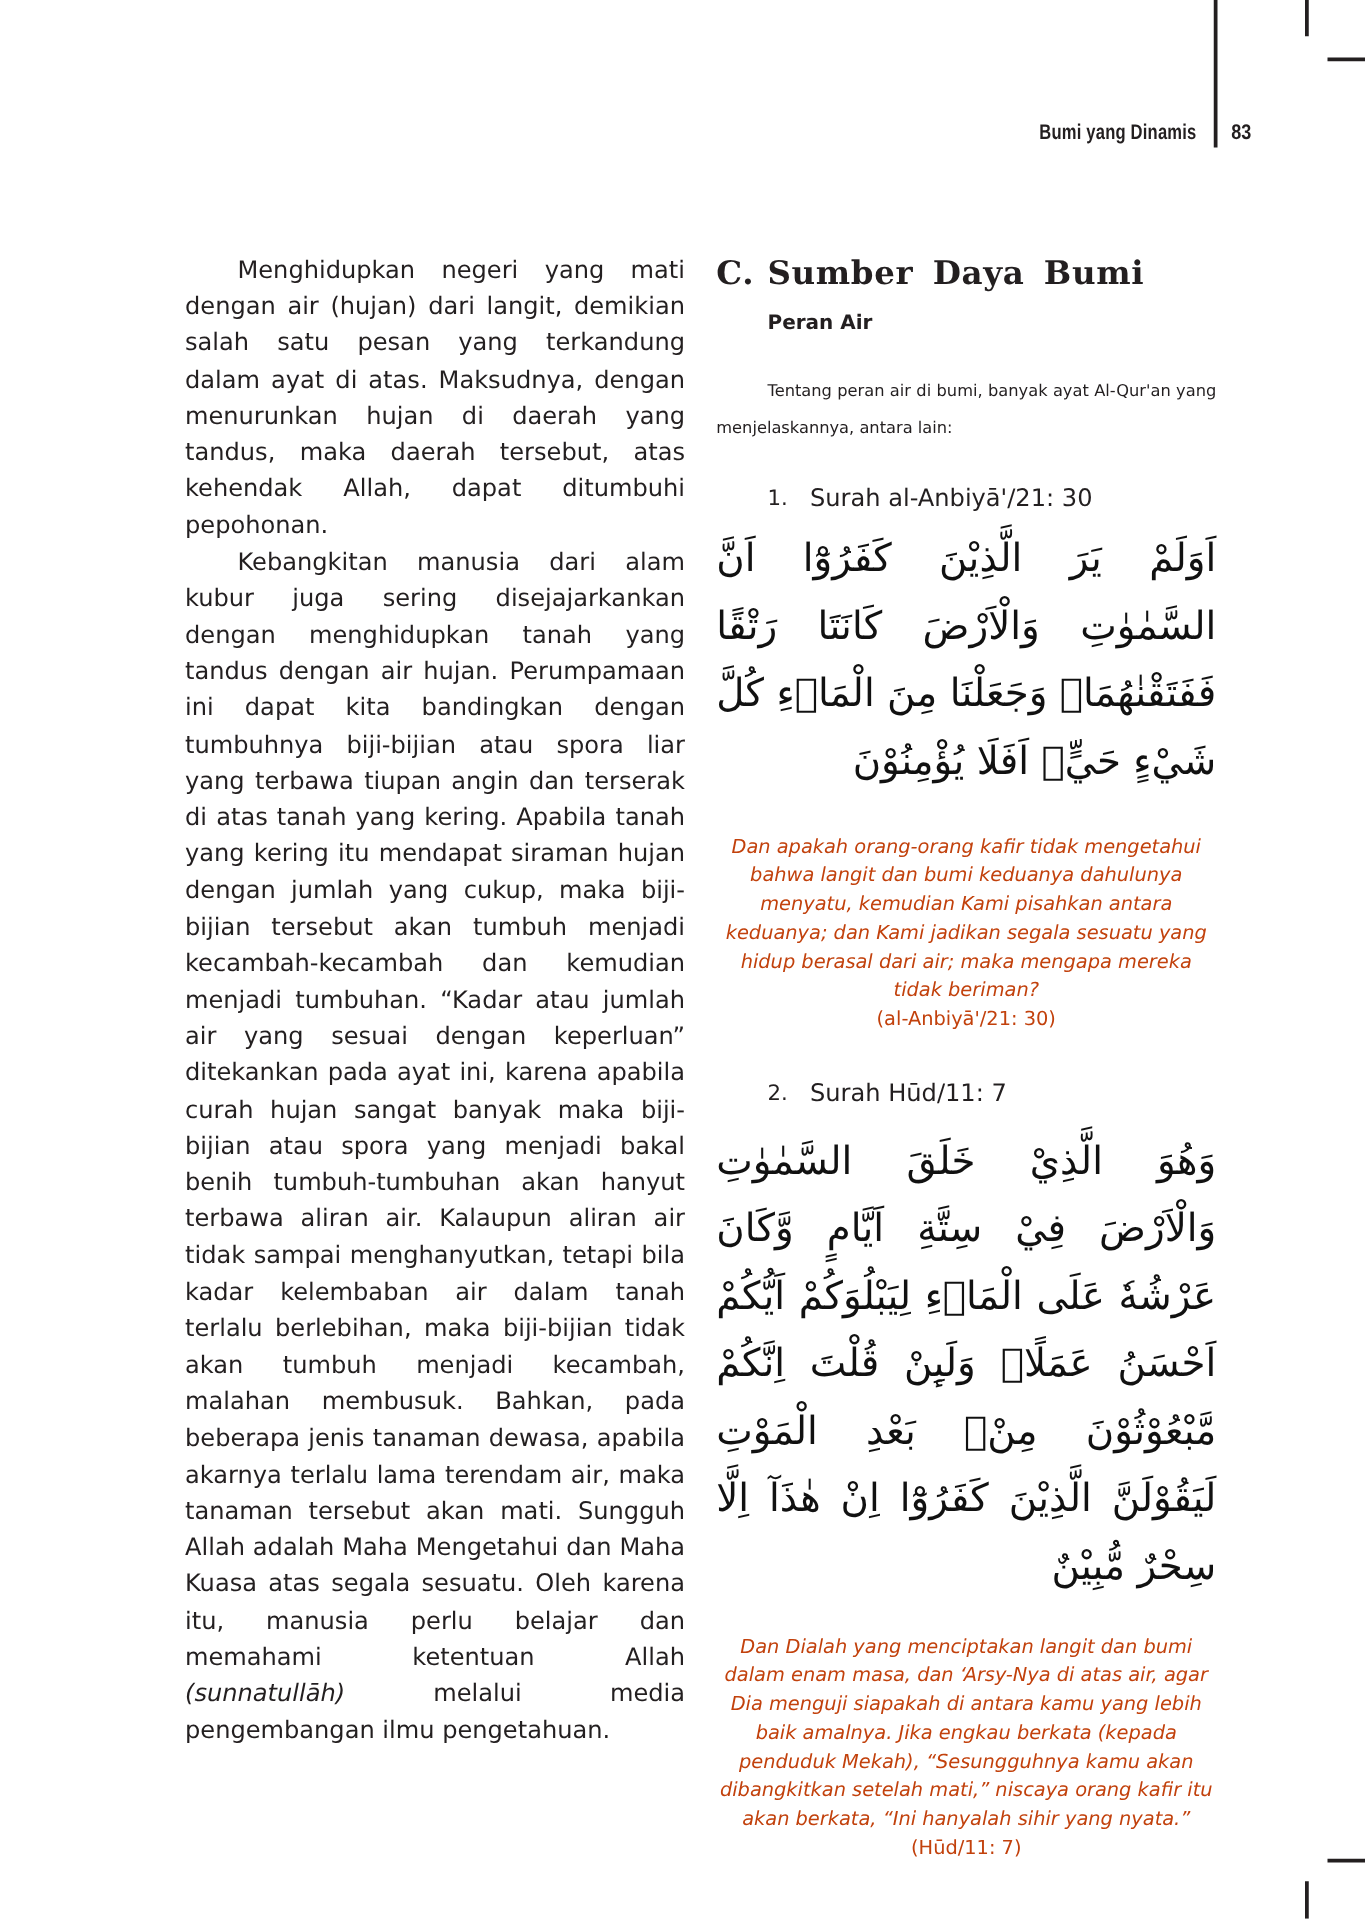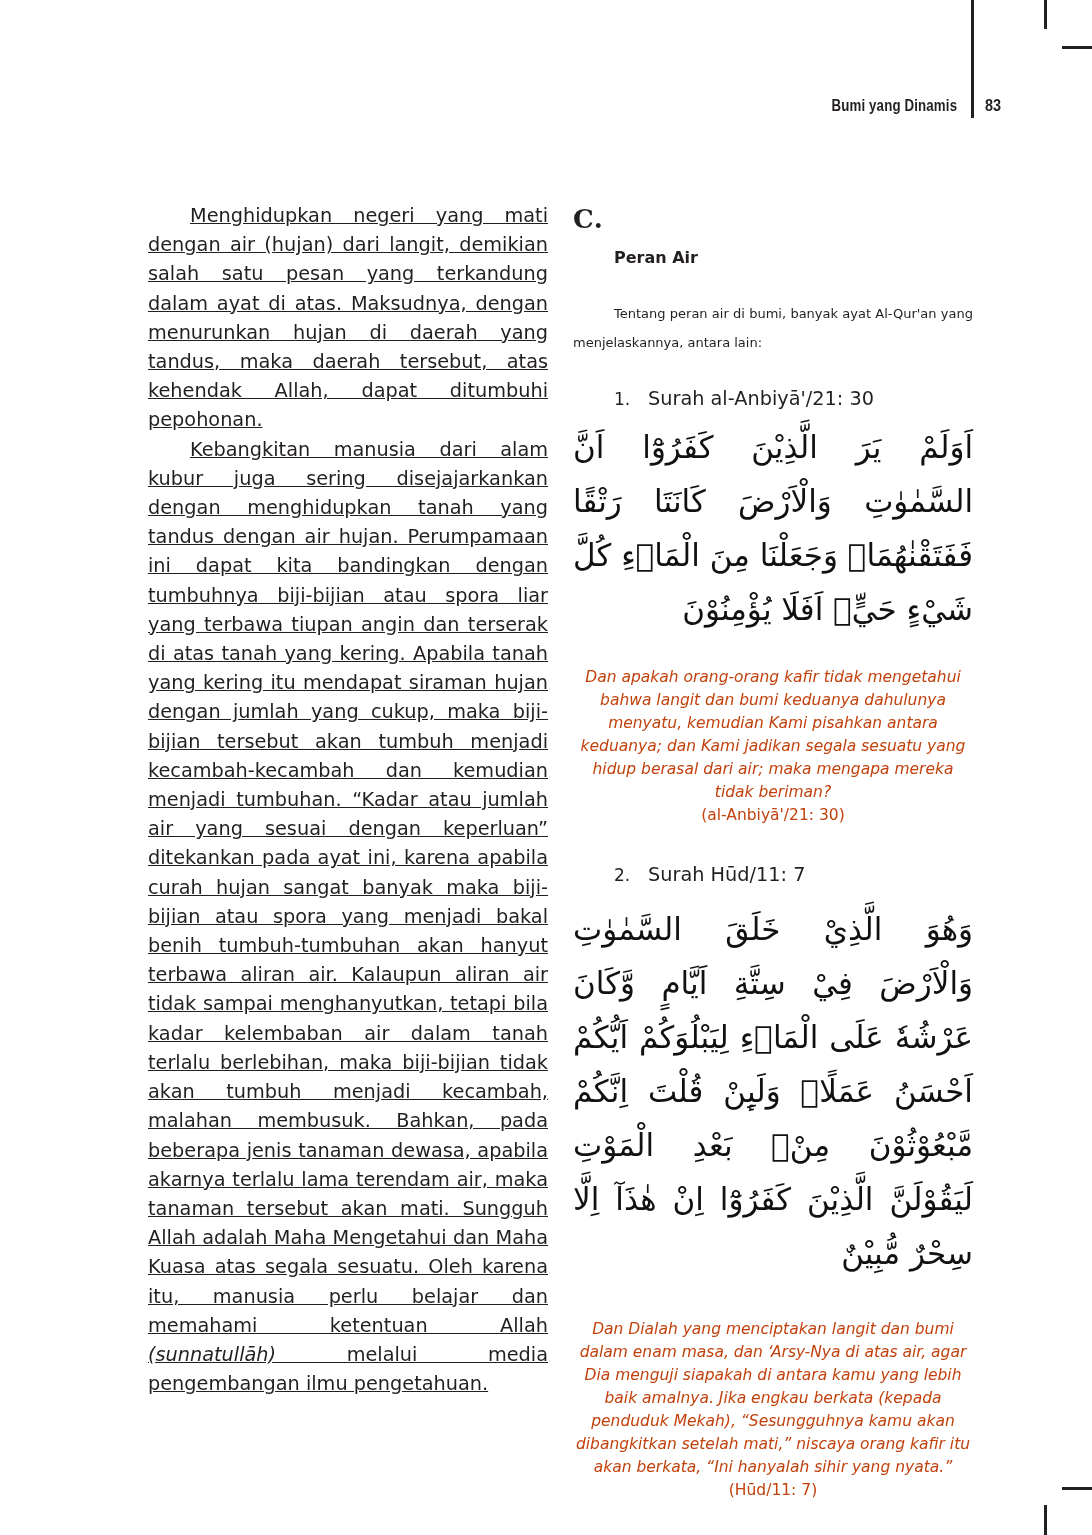--- a/index.html
+++ b/index.html
@@ -3,21 +3,21 @@
 <meta charset="utf-8">
 <style>
   html, body { margin: 0; padding: 0; background: #ffffff; }
   body { width: 1092px; height: 1535px; position: relative; overflow: hidden; color: #231f20; }
   .running-head { position: absolute; top: 96px; right: 0; width: 876px; height: 30px; }
   .rh-title { position: absolute; right: 135px; top: 0; font-family: "Liberation Sans", sans-serif; font-size: 17px; font-weight: bold; transform: scaleX(0.78); transform-origin: right top; letter-spacing: 0.2px; }
   .rh-divider { position: absolute; left: 971px; top: 0; width: 3px; height: 118px; background: #231f20; }
   .rh-page { position: absolute; left: 985px; top: 96px; font-family: "Liberation Sans", sans-serif; font-size: 17px; font-weight: bold; transform: scaleX(0.85); transform-origin: left top; }
   .crop { position: absolute; background: #231f20; }
   .col-left { position: absolute; left: 148px; top: 201px; width: 400px; font-family: "DejaVu Sans", sans-serif; font-size: 19.3px; line-height: 29.2px; text-align: justify; color: #231f20; }
-  .col-left p { margin: 0; text-indent: 42px; text-decoration: underline; }
+  .col-left p { margin: 0; text-indent: 42px; }
   .col-left p .ital { font-style: italic; }
   .col-right { position: absolute; left: 573px; top: 200px; width: 400px; color: #231f20; }
   .section-title { font-family: "DejaVu Serif", serif; font-size: 26px; letter-spacing: 0.5px; margin: 4px 0 0 0; display: flex; word-spacing: 6px; }
   .section-title .num { width: 41px; }
   .subhead { font-family: "DejaVu Sans", sans-serif; font-weight: bold; font-size: 16px; margin: 14px 0 0 41px; }
   .intro { font-family: "DejaVu Sans", sans-serif; font-size: 13px; line-height: 29.2px; margin: 32px 0 0 0; text-indent: 41px; text-align: justify; }
   .surah-item { font-family: "DejaVu Sans", sans-serif; font-size: 19.3px; margin: 30px 0 0 41px; display: flex; }
   .surah-item .n { width: 34px; font-size: 17px; padding-top: 2px; }
   .arabic { direction: rtl; text-align: justify; text-align-last: right; font-family: "DejaVu Sans", sans-serif; font-size: 31px; line-height: 54px; margin: 14px 0 0 0; color: #111; }
   .translation { font-family: "DejaVu Sans", sans-serif; font-style: italic; font-size: 15.5px; line-height: 23px; text-align: center; margin: 0; color: #c2410c; }
@@ -40,35 +40,36 @@
 </div>
 
 <div class="col-left">
   <p>Menghidupkan negeri yang mati dengan air (hujan) dari langit, demikian salah satu pesan yang terkandung dalam ayat di atas. Maksudnya, dengan menurunkan hujan di daerah yang tandus, maka daerah tersebut, atas kehendak Allah, dapat ditumbuhi pepohonan.</p>
   <p><span>Kebangkitan manusia dari alam kubur juga sering disejajarkankan dengan menghidupkan tanah yang tandus dengan air hujan. Perumpamaan ini dapat kita bandingkan dengan tumbuhnya biji-bijian atau spora liar yang terbawa tiupan angin dan terserak di atas tanah yang kering. Apabila tanah yang kering itu mendapat siraman hujan dengan jumlah yang cukup, maka biji-bijian tersebut akan tumbuh menjadi kecambah-kecambah dan kemudian menjadi tumbuhan. “Kadar atau jumlah air yang sesuai dengan keperluan” ditekankan pada ayat ini, karena apabila curah hujan sangat banyak maka biji-bijian atau spora yang menjadi bakal benih tumbuh-tumbuhan akan hanyut terbawa aliran air. Kalaupun aliran air tidak sampai menghanyutkan, tetapi bila kadar kelembaban air dalam tanah terlalu berlebihan, maka biji-bijian tidak akan tumbuh menjadi kecambah, malahan membusuk. Bahkan, pada beberapa jenis tanaman dewasa, apabila akarnya terlalu lama terendam air, maka tanaman tersebut akan mati. Sungguh Allah adalah Maha Mengetahui dan Maha Kuasa atas segala sesuatu. Oleh karena itu, manusia perlu belajar dan memahami ketentuan Allah</span> <span class="ital">(sunnatullāh)</span><span> melalui media pengembangan ilmu pengetahuan.</span></p>
 </div>
 
 <div class="col-right">
   <h2 class="section-title">
     <span class="num">C.</span>
+    <span>Sumber Daya Bumi</span>
   </h2>
   <div class="subhead">Peran Air</div>
   <p class="intro">Tentang peran air di bumi, banyak ayat Al-Qur'an yang menjelaskannya, antara lain:</p>
 
   <div class="surah-item">
     <span class="n">1.</span>
     <span>Surah al-Anbiyā'/21: 30</span>
   </div>
   <p class="arabic" style="margin-top:10px;">اَوَلَمْ يَرَ الَّذِيْنَ كَفَرُوْٓا اَنَّ السَّمٰوٰتِ وَالْاَرْضَ كَانَتَا رَتْقًا فَفَتَقْنٰهُمَاۗ وَجَعَلْنَا مِنَ الْمَاۤءِ كُلَّ شَيْءٍ حَيٍّۗ اَفَلَا يُؤْمِنُوْنَ</p>
   <p class="translation" style="margin-top:30px;">
     <span>Dan apakah orang-orang kafir tidak mengetahui bahwa langit dan bumi keduanya dahulunya menyatu, kemudian Kami pisahkan antara keduanya; dan Kami jadikan segala sesuatu yang hidup berasal dari air; maka mengapa mereka tidak beriman?</span><br>
     <span class="ref">(al-Anbiyā'/21: 30)</span>
   </p>
 
   <div class="surah-item" style="margin-top:36px;">
     <span class="n">2.</span>
     <span>Surah Hūd/11: 7</span>
   </div>
   <p class="arabic" style="margin-top:16px;">وَهُوَ الَّذِيْ خَلَقَ السَّمٰوٰتِ وَالْاَرْضَ فِيْ سِتَّةِ اَيَّامٍ وَّكَانَ عَرْشُهٗ عَلَى الْمَاۤءِ لِيَبْلُوَكُمْ اَيُّكُمْ اَحْسَنُ عَمَلًاۗ وَلَىِٕنْ قُلْتَ اِنَّكُمْ مَّبْعُوْثُوْنَ مِنْۢ بَعْدِ الْمَوْتِ لَيَقُوْلَنَّ الَّذِيْنَ كَفَرُوْٓا اِنْ هٰذَآ اِلَّا سِحْرٌ مُّبِيْنٌ</p>
-  <p class="translation" style="margin-top:38px;">
+  <p class="translation" style="margin-top:26px;">
     <span>Dan Dialah yang menciptakan langit dan bumi dalam enam masa, dan ‘Arsy-Nya di atas air, agar Dia menguji siapakah di antara kamu yang lebih baik amalnya. Jika engkau berkata (kepada penduduk Mekah), “Sesungguhnya kamu akan dibangkitkan setelah mati,” niscaya orang kafir itu akan berkata, “Ini hanyalah sihir yang nyata.”</span><span class="ref"> (Hūd/11: 7)</span>
   </p>
 </div>
 
 </body></html>

